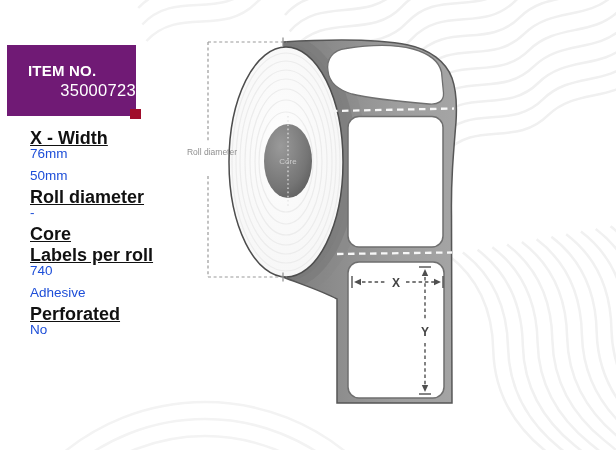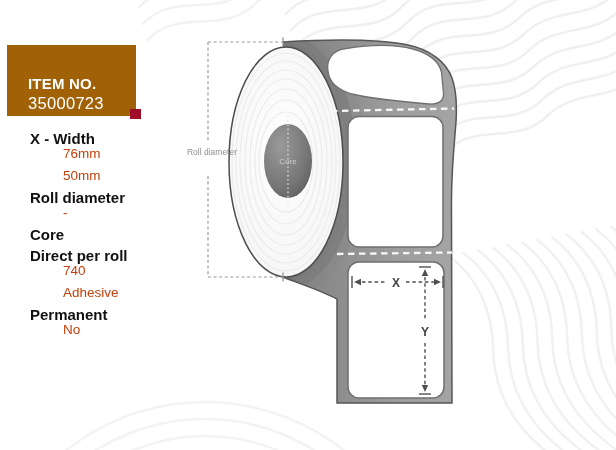--- a/index.html
+++ b/index.html
@@ -4,34 +4,34 @@
 <style>
   html,body{margin:0;padding:0;background:#ffffff;}
   #stage{
     position:relative;width:616px;height:450px;overflow:hidden;
     background:#ffffff;font-family:"Liberation Sans", sans-serif;
   }
   #diagram-svg{position:absolute;left:0;top:0;width:616px;height:450px;}
   
   .badge{
     position:absolute;left:7px;top:45px;width:129px;height:71px;
-    background:#a16207;color:#ffffff;box-sizing:border-box;
-    padding:30px 0 0 21px;z-index:3;
+    background:#701a75;color:#ffffff;box-sizing:border-box;
+    padding:17px 0 0 21px;z-index:3;
   }
   .badge::after{
     content:"";position:absolute;right:-5px;bottom:-3px;
     width:11px;height:10px;background:#A00D2B;
   }
   .badge-label{font-size:15px;font-weight:bold;line-height:18px;letter-spacing:.2px;}
-  .badge-number{font-size:16.5px;line-height:20px;letter-spacing:.3px;}
+  .badge-number{font-size:16.5px;line-height:20px;letter-spacing:.3px;text-align:right;}
   
   .specs{position:absolute;left:30px;top:131px;z-index:2;}
   .spec-pair{margin-bottom:6px;}
-  .spec-label{font-size:15px;font-weight:bold;color:#111111;line-height:15px;}
-  .spec-value{font-size:13.5px;color:#c2410c;line-height:16px;margin-left:33px;}
+  .spec-label{font-size:18px;font-weight:bold;color:#111111;line-height:15px;text-decoration:underline;}
+  .spec-value{font-size:13.5px;color:#1d4ed8;line-height:16px;}
   
   .roll-diam-caption{
     position:absolute;left:186px;top:147px;width:52px;z-index:2;
     font-size:8.5px;line-height:10px;color:#8f8f8f;text-align:center;
   }
 </style>
 </head>
 <body>
 
 <div id="stage">
@@ -185,25 +185,25 @@
       <div class="spec-value">50mm</div>
     </div>
     <div class="spec-pair">
       <div class="spec-label">Roll diameter</div>
       <div class="spec-value">-</div>
     </div>
     <div class="spec-pair">
       <div class="spec-label">Core</div>
     </div>
     <div class="spec-pair">
-      <div class="spec-label">Direct per roll</div>
+      <div class="spec-label">Labels per roll</div>
       <div class="spec-value">740</div>
     </div>
     <div class="spec-pair">
       <div class="spec-value">Adhesive</div>
     </div>
     <div class="spec-pair">
-      <div class="spec-label">Permanent</div>
+      <div class="spec-label">Perforated</div>
       <div class="spec-value">No</div>
     </div>
   </div>
 
 </div>
 
 </body></html>

